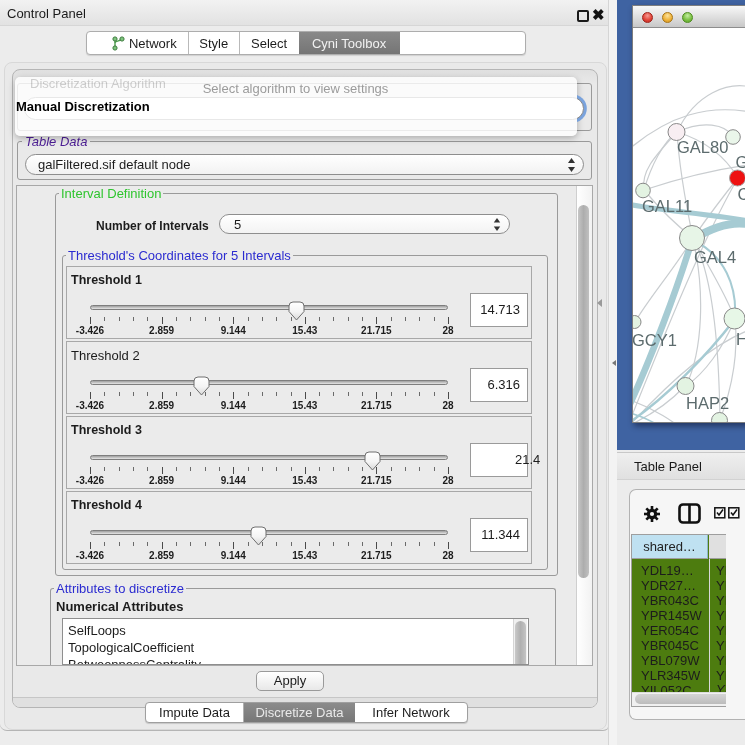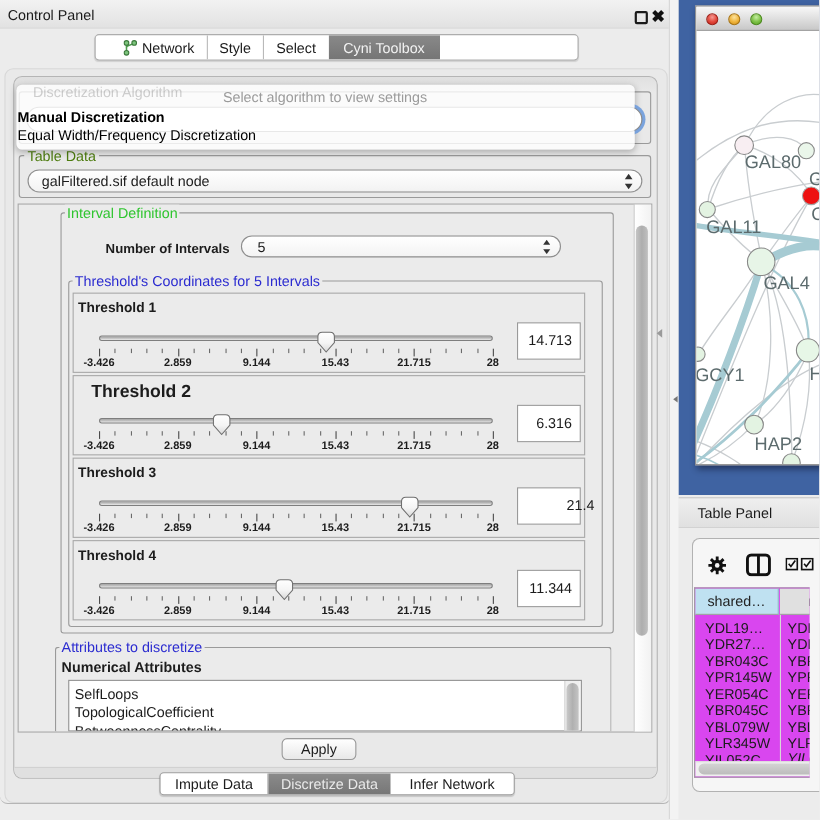--- a/index.html
+++ b/index.html
@@ -38,21 +38,21 @@
     <div class="abs" style="left:4px; top:62px; width:603px; height:668px; background:#e9e9e9; border:1px solid #d8d8d8; border-radius:8px;"></div>
 
     <div class="abs" style="left:12px; top:69px; width:586px; height:639px; background:linear-gradient(#e0e0e0, #e9e9e9 14px); border:1px solid #b5b5b5; border-radius:8px;"></div>
 
     <div class="abs" style="left:13px; top:697px; width:584px; height:10px; background:#e0e0e0; border-top:1px solid #c6c6c6; border-radius:0 0 7px 7px;"></div>
 
     <div class="abs" style="left:17px; top:83px; width:575px; height:48px; border:1px solid #9a9a9a; border-radius:3px;"></div>
     <div class="abs" style="left:24px; top:97px; width:560px; height:23px; background:#fff; border:1px solid #8a8a8a; border-radius:11.5px;"></div>
 
     <div class="abs" style="left:17px; top:141px; width:575px; height:39px; border:1px solid #9a9a9a; border-radius:3px;"></div>
-    <div class="abs" style="left:22px; top:134px; background:#e9e9e9; padding:0 3px; color:#4d7c0f;">Table Data</div>
+    <div class="abs" style="left:22px; top:134px; background:#e9e9e9; padding:0 3px; color:#4c1d95;font-style:italic;">Table Data</div>
     <div class="abs combo" style="left:25px; top:154px; width:559px; height:21px; background:linear-gradient(#ffffff,#f2f2f2); border:1px solid #8e8e8e; border-radius:11px;">
       <span style="position:absolute; left:12px; top:2px;">galFiltered.sif default node</span>
       <svg class="abs" style="right:7px; top:3px;" width="9" height="14" viewBox="0 0 9 14">
         <path d="M4.5,0 L8,5 L1,5 Z" fill="#333"></path>
           <path d="M4.5,14 L8,9 L1,9 Z" fill="#333"></path>
       </svg>
     </div>
 
     <div class="abs" style="left:16px; top:185px; width:577px; height:481px; border:1px solid #a8a8a8; background:#ebebeb; overflow:hidden;"></div>
 
@@ -115,21 +115,21 @@
                 <stop offset="0" stop-color="#ffffff"></stop>
                 <stop offset="0.55" stop-color="#f4f4f4"></stop>
                 <stop offset="1" stop-color="#d8d8d8"></stop>
               </linearGradient>
             </defs>
           <path d="M1,5 Q1,1 5,1 L12,1 Q16,1 16,5 L16,10.5 L8.5,19 L1,10.5 Z" fill="url(#thg0)" stroke="#6f6f6f" stroke-width="1"></path>
         </svg>
         <div style="position:absolute; left:403px; top:26px; width:58px; height:34px; background:#fff; border:1px solid #9a9a9a; text-align:right; line-height:32px; padding-right:7px;">14.713</div>
       </div>
       <div class="abs" style="left:66px; top:341px; width:466px; height:73px; border:1px solid #a8a8a8; background:#ebebeb;">
-        <div style="position:absolute; left:16px; top:6px; font-weight:bold; font-size:16px;">Threshold 2</div>
+        <div style="position:absolute; left:4px; top:6px; font-weight:normal; font-size:13px;">Threshold 2</div>
         <div style="position:absolute; left:23px; top:38px; width:358px; height:5px; border:1px solid #7e7e7e; border-radius:3px; background:linear-gradient(#9e9e9e,#e6e6e6);"></div>
         <i style="position:absolute; left:23.0px; top:50px; width:1px; height:6.5px; background:#4a4a4a;"></i>
           <i style="position:absolute; left:37.3px; top:50px; width:1px; height:3.5px; background:#6a6a6a;"></i>
           <i style="position:absolute; left:51.6px; top:50px; width:1px; height:3.5px; background:#6a6a6a;"></i>
           <i style="position:absolute; left:66.0px; top:50px; width:1px; height:3.5px; background:#6a6a6a;"></i>
           <i style="position:absolute; left:80.3px; top:50px; width:1px; height:3.5px; background:#6a6a6a;"></i>
           <i style="position:absolute; left:94.6px; top:50px; width:1px; height:6.5px; background:#4a4a4a;"></i>
           <i style="position:absolute; left:108.9px; top:50px; width:1px; height:3.5px; background:#6a6a6a;"></i>
           <i style="position:absolute; left:123.2px; top:50px; width:1px; height:3.5px; background:#6a6a6a;"></i>
           <i style="position:absolute; left:137.6px; top:50px; width:1px; height:3.5px; background:#6a6a6a;"></i>
@@ -281,21 +281,20 @@
       <div style="width:98px; border-right:1px solid #b0b0b0; display:flex; align-items:center; justify-content:center;">Impute Data</div>
       <div style="width:111px; background:linear-gradient(#8b8b8b,#777777); color:#e9e9e9; display:flex; align-items:center; justify-content:center;">Discretize Data</div>
       <div style="width:112px; display:flex; align-items:center; justify-content:center;">Infer Network</div>
     </div>
   </div>
 
   <div class="abs" style="left:15px; top:77px; width:562px; height:59px; background:rgba(255,255,255,0.8); border-radius:5px; box-shadow:0 2px 7px rgba(0,0,0,0.28); z-index:50;"></div>
   <div class="abs" style="left:30px; top:76px; color:rgba(40,40,40,0.22); z-index:51;">Discretization Algorithm</div>
   <div class="abs" style="left:14px; top:81px; width:563px; text-align:center; color:#9b9b9b; z-index:51;">Select algorithm to view settings</div>
   <div class="abs" style="left:16px; top:99px; font-weight:bold; color:#000; z-index:51;">Manual Discretization</div>
-  <div class="abs" style="left:16px; top:115px; color:#000; z-index:51;">Equal Width/Frequency Discretization</div>
 
   <div class="abs" style="left:577px; top:88px; width:16px; height:42px; overflow:hidden; z-index:52;">
     <div style="position:absolute; left:-553px; top:9px; width:560px; height:23px; background:#fff; border:1px solid #8a8a8a; border-radius:11.5px; box-shadow:0 0 0 2.8px rgba(110,155,220,0.9);"></div>
   </div>
 
   <div class="abs" style="left:597px; top:299px; width:0; height:0; border-top:4px solid transparent; border-bottom:4px solid transparent; border-right:5px solid #9a9a9a; z-index:5;"></div>
 
   <div class="abs" style="left:608px; top:0; width:9px; height:745px; background:#f3f3f3; border-left:1px solid #d5d5d5;"></div>
   <div class="abs" style="left:612px; top:360px; width:0; height:0; border-top:3px solid transparent; border-bottom:3px solid transparent; border-right:4px solid #777; z-index:6;"></div>
 
@@ -390,21 +389,21 @@
       </svg>
       <svg class="abs" style="left:97px; top:57px;" width="26" height="12" viewBox="0 0 26 12">
         <g fill="none" stroke="#111" stroke-width="1.5">
           <rect x="0.8" y="0.8" width="10" height="10"></rect>
           <rect x="14.8" y="0.8" width="10" height="10"></rect>
           <path d="M3,5.5 L5,8 L9,2.5"></path>
           <path d="M17,5.5 L19,8 L23,2.5"></path>
         </g>
       </svg>
 
-      <div class="abs" style="left:14px; top:84px; width:105px; height:173px; background:#d946ef; border:1px solid #9e9e9e; border-right:none; overflow:hidden;">
+      <div class="abs" style="left:14px; top:84px; width:95px; height:173px; background:#4d7c0f; border:1px solid #9e9e9e; border-right:none; overflow:hidden;">
         <div style="position:absolute; left:0; top:0; width:76px; height:24px; background:#bfe1f1; border-right:1px solid #8fb6c8; border-bottom:1px solid #9e9e9e; text-align:center; line-height:24px; color:#222;">shared…</div>
         <div style="position:absolute; left:77px; top:0; width:37px; height:24px; background:#e0e0e0; border-bottom:1px solid #9e9e9e; padding-left:26px; line-height:24px; color:#222;">na</div>
         <div style="position:absolute; left:76.5px; top:24px; width:1px; height:135px; background:#d8d8d8;"></div>
         <div id="rows">
             <div style="position:absolute; left:9px; top:27.5px; height:15px; line-height:15px; white-space:nowrap;">YDL19…</div>
         <div style="position:absolute; left:84px; top:27.5px; height:15px; line-height:15px; white-space:nowrap;">YDL1</div>
         <div style="position:absolute; left:9px; top:42.5px; height:15px; line-height:15px; white-space:nowrap;">YDR27…</div>
         <div style="position:absolute; left:84px; top:42.5px; height:15px; line-height:15px; white-space:nowrap;">YDR2</div>
         <div style="position:absolute; left:9px; top:57.5px; height:15px; line-height:15px; white-space:nowrap;">YBR043C</div>
         <div style="position:absolute; left:84px; top:57.5px; height:15px; line-height:15px; white-space:nowrap;">YBR0</div>

